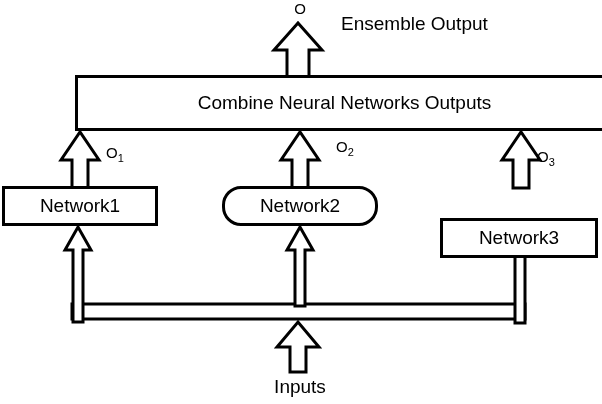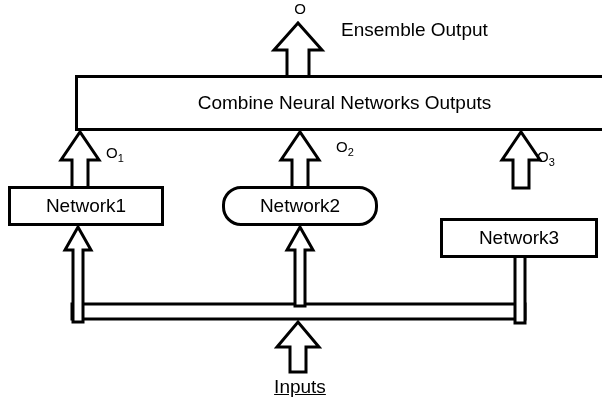--- a/index.html
+++ b/index.html
@@ -19,32 +19,32 @@
     border: 3px solid #000000;
     background: #ffffff;
     display: flex;
     align-items: center;
     justify-content: center;
     font-size: 19px;
     white-space: nowrap;
   }
   .combine-box { left: 31px; top: 75px; width: 539px; height: 56px; margin-left: 44px; }
   .net-box { top: 186px; height: 40px; }
-  .net1 { left: 8px;   width: 156px; }
+  .net1 { left: 2px;   width: 156px; }
   .net2 { left: 222px; width: 156px; border-radius: 19px; }
   .net3 { left: 440px; width: 158px; margin-top: 32px; }
   .label { position: absolute; white-space: nowrap; }
   .o-top { left: 288px; top: 0px; width: 24px; text-align: center; font-size: 15px; }
-  .ensemble-title { left: 341px; top: 19px; font-size: 19px; }
+  .ensemble-title { left: 341px; top: 13px; font-size: 19px; }
   .o-sub { font-size: 15px; }
   .o-sub sub { font-size: 11px; }
   .o1 { left: 106px; top: 144px; }
   .o2 { left: 336px; top: 138px; }
   .o3 { left: 537px; top: 148px; }
-  .inputs-label { left: 260px; top: 376px; width: 80px; text-align: center; font-size: 19px; text-decoration: underline; }
+  .inputs-label { left: 260px; top: 376px; width: 80px; text-align: center; font-size: 19px; }
   svg polygon, svg rect { fill: #ffffff; stroke: #000000; stroke-width: 3; }
 </style>
 </head>
 <body>
 
 <div id="stage">
 
   <svg id="shapes" width="602" height="404" viewBox="0 0 602 404" xmlns="http://www.w3.org/2000/svg">
 
     <rect x="72" y="304" width="453" height="15"></rect>

